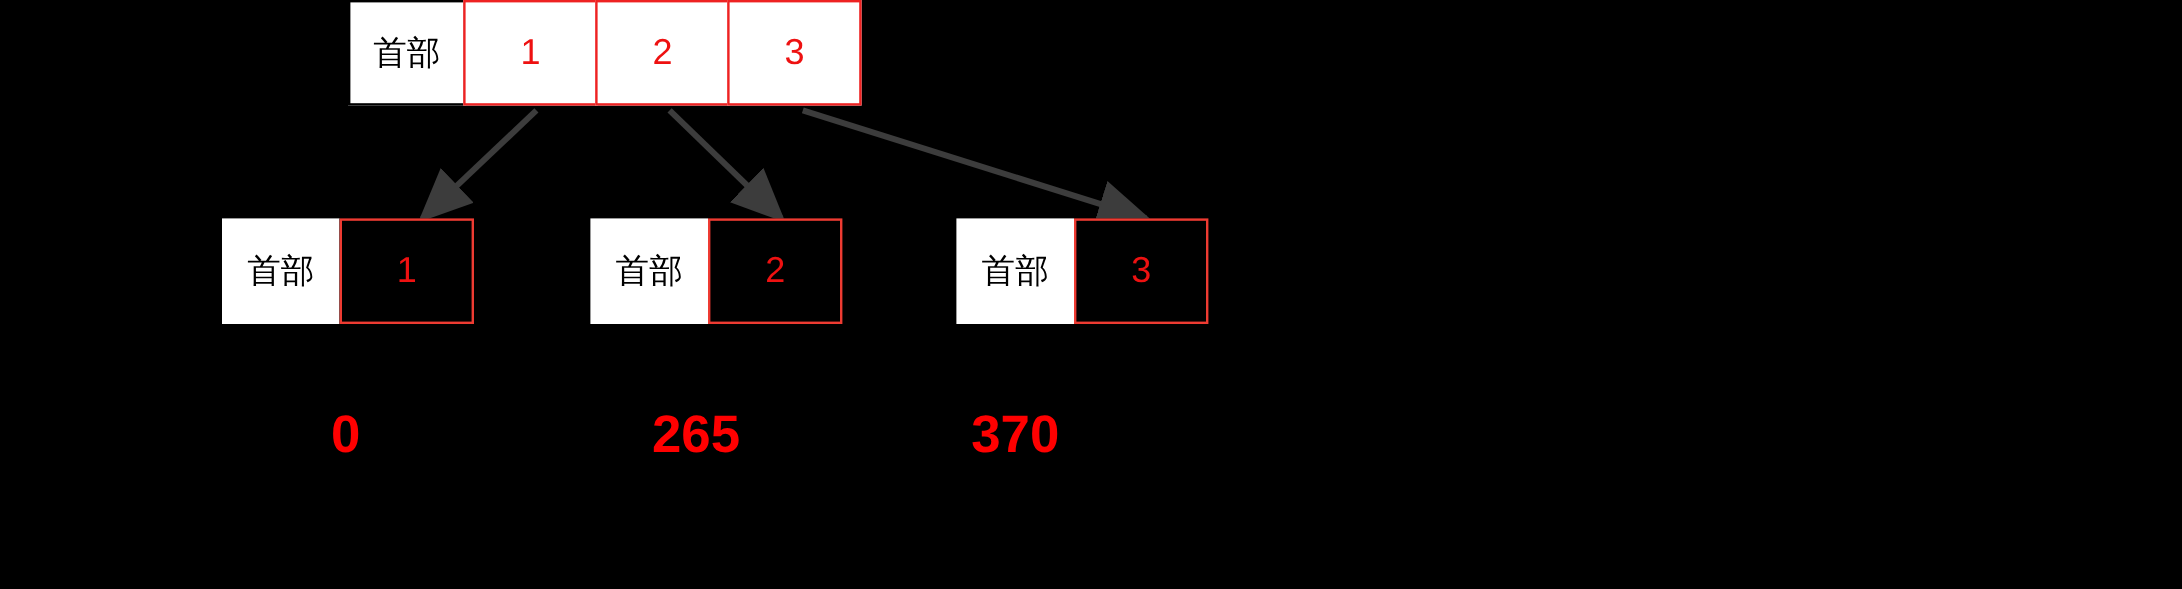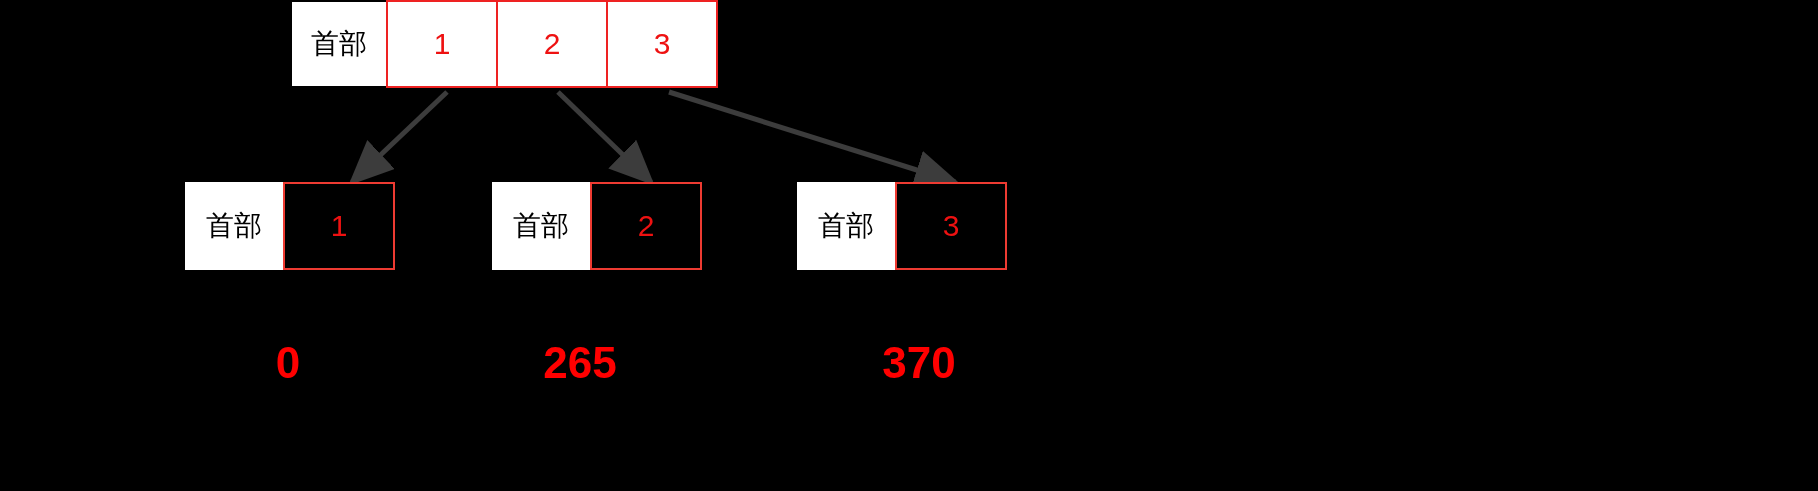--- a/index.html
+++ b/index.html
@@ -150,16 +150,16 @@
       </div>
       <div class="node" style="left: 797px;">
         <div class="node-head">首部</div>
         <div class="node-value">3</div>
       </div>
     </div>
 
   <div id="labels-container">
       <div class="index-label" style="left: 288px;">0</div>
       <div class="index-label" style="left: 580px;">265</div>
-      <div class="index-label" style="left: 919px;">370</div>
+      <div class="index-label" style="left: 846px;">370</div>
     </div>
 
 </div>
 
 </body></html>

